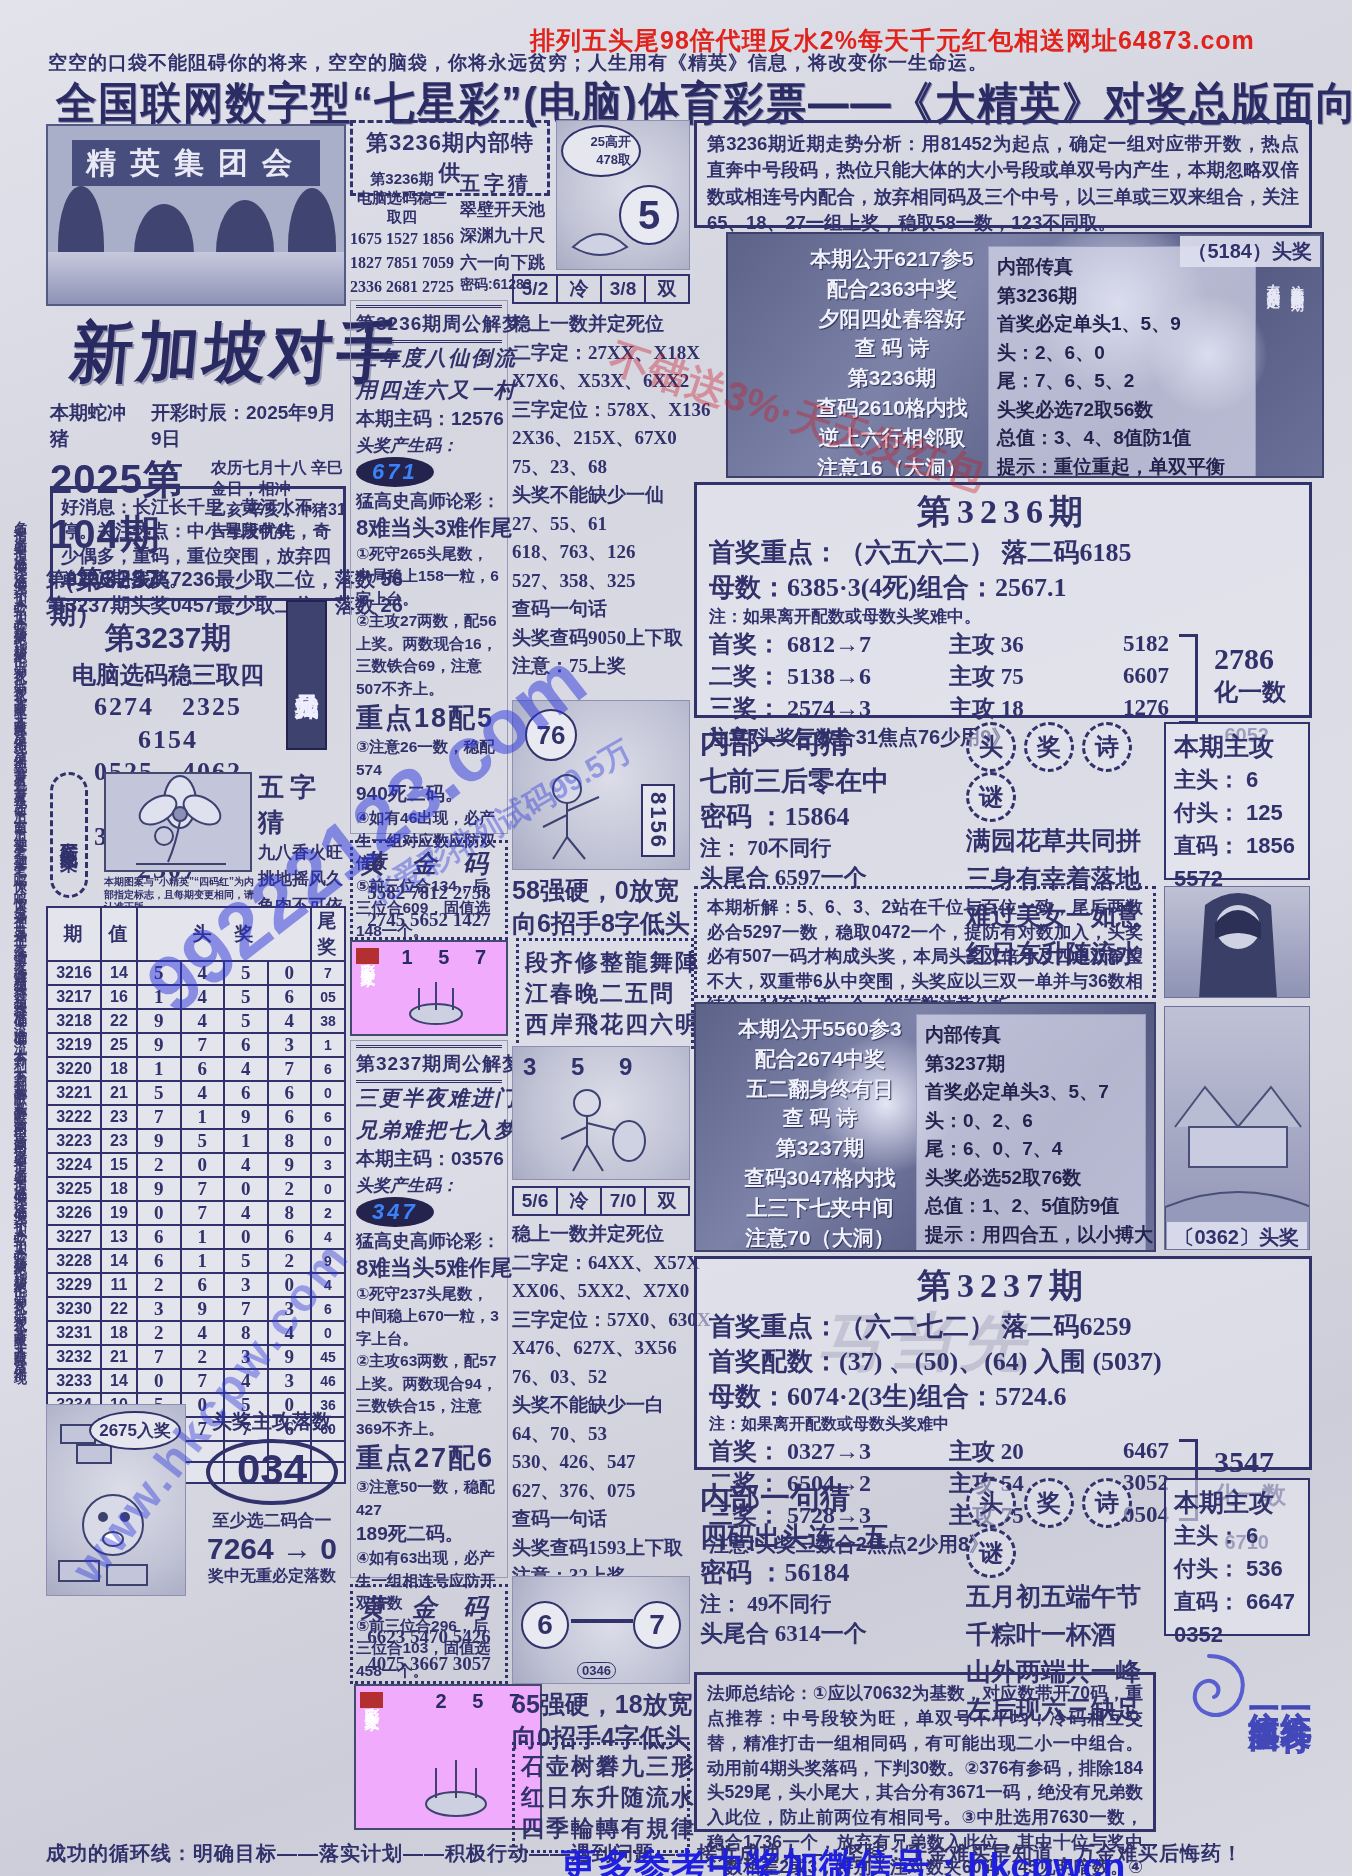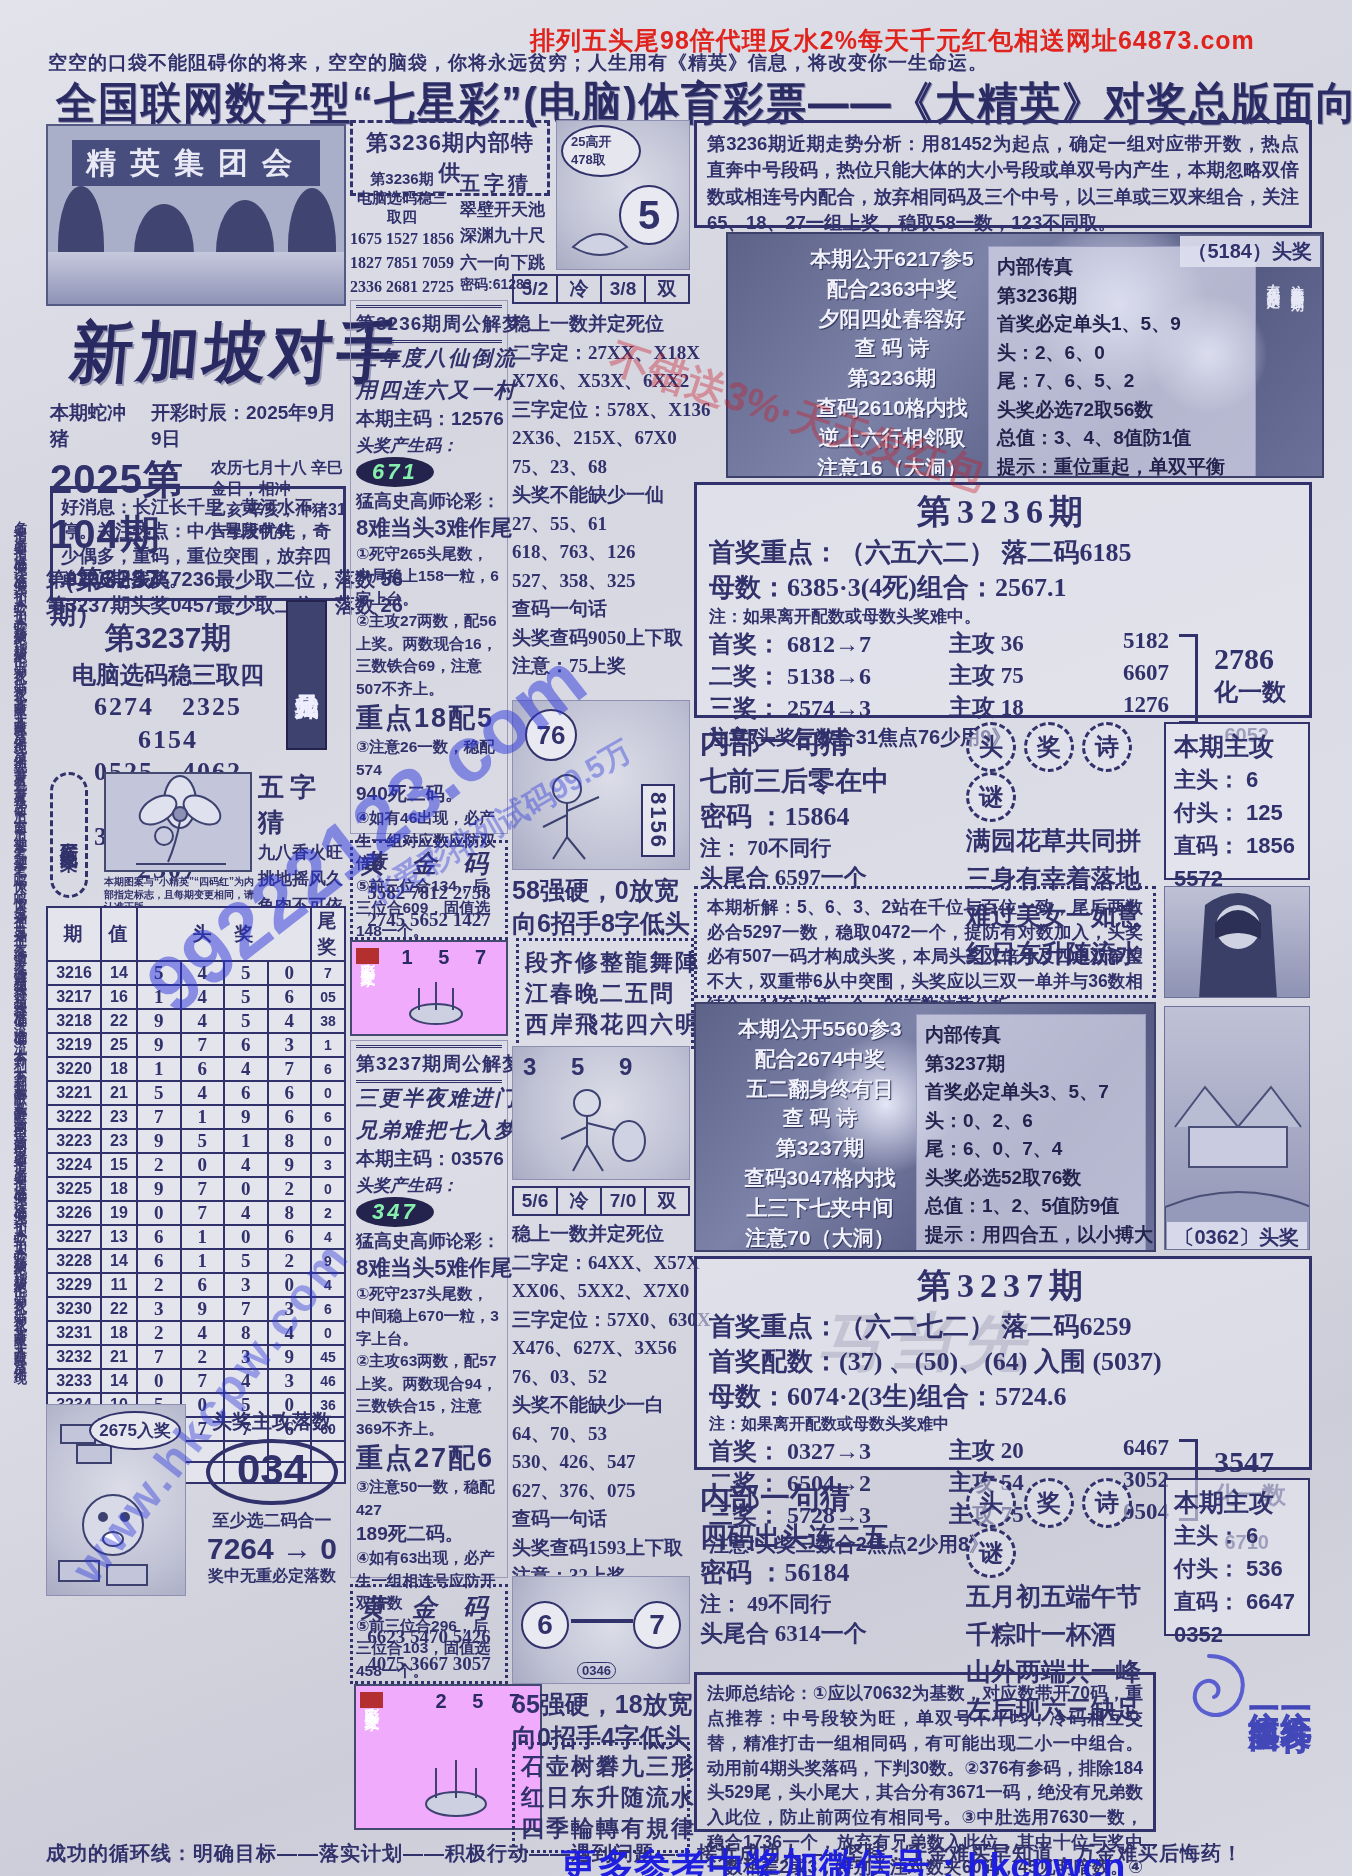--- a/index.html
+++ b/index.html
@@ -43,59 +43,59 @@
   table.htable td.wei{font-size:14px}
   
   .tgbox{border:3px dashed #31316b;font-size:22px;font-weight:900;text-align:center;padding:5px 2px;letter-spacing:1px}
   .c2sub{font-size:15px;font-weight:bold;text-align:center}
   .c2rows div{font-size:16px;font-weight:900;font-family:"Liberation Serif","DejaVu Serif",serif;line-height:1.5;white-space:nowrap}
   .jm{border:1px solid #9a9ab8;padding:4px 5px}
   .jm-h{border-top:3px double #31316b;border-bottom:3px double #31316b;font-size:19px;font-weight:900;text-align:center;padding:3px 0;letter-spacing:1px;white-space:nowrap}
   .jm-poem div{font-size:21px;font-style:italic;font-weight:bold;line-height:1.5;letter-spacing:2px;white-space:nowrap;font-family:"Liberation Serif","DejaVu Serif",serif}
   .jm-main{font-size:19px;font-weight:900;white-space:nowrap}
   .jm-gen{font-size:17px;font-weight:bold;font-style:italic}
-  .oval{display:inline-block;background:#23234d;color:#86efac;border-radius:50%;padding:2px 16px;font-size:22px;font-weight:900;font-style:italic;letter-spacing:3px}
+  .oval{display:inline-block;background:#23234d;color:#3b82f6;border-radius:50%;padding:2px 16px;font-size:22px;font-weight:900;font-style:italic;letter-spacing:3px}
   .jm-lun{font-size:18px;font-weight:900;white-space:nowrap}
   .jm-slogan{font-size:22px;font-weight:900;white-space:nowrap}
   .jm-p div{font-size:15.5px;font-weight:bold;line-height:1.45}
   .jm-focus{font-size:27px;font-weight:900;letter-spacing:2px}
   .jm-dead{font-size:19px;font-weight:900}
   .goldbox{border:3px dotted #31316b;padding:4px 4px;text-align:center}
   .gold-t{font-size:25px;font-weight:bold;font-style:italic;letter-spacing:10px;font-family:"Liberation Serif","DejaVu Serif",serif}
   .gold-rows div{font-size:19px;font-weight:900;font-family:"Liberation Serif","DejaVu Serif",serif;white-space:nowrap;line-height:1.4}
   .home{border:2px solid #44496f;background:#f0abfc;text-align:center;overflow:hidden}
   .home .lbl{position:absolute;left:4px;top:6px;writing-mode:vertical-rl;background:#b43030;color:#fff;font-size:15px;font-weight:bold;padding:4px 2px;letter-spacing:2px}
   .home .seal{position:absolute;right:4px;bottom:4px;writing-mode:vertical-rl;color:#b43030;font-size:10px;font-weight:bold}
   .home .digits{position:absolute;top:4px;right:10px;font-size:20px;font-weight:900;letter-spacing:10px;color:#2a2a62}
   .lamp{position:absolute;bottom:6px;left:50%;transform:translateX(-40%)}
   
   .strip{display:flex;border:2px solid #31316b}
   .strip div{flex:1;border-right:2px solid #31316b;font-size:19px;font-weight:900;text-align:center;line-height:26px}
   .strip div:last-child{border-right:none}
   .c3lines div{font-size:19px;font-weight:900;line-height:1.5;white-space:nowrap;font-family:"Liberation Serif","DejaVu Serif",serif}
-  .bubble{border:2px solid #31316b;border-radius:50%;font-size:13px;font-weight:bold;text-align:left;padding:6px 8px;background:#e6e6ee}
+  .bubble{border:2px solid #31316b;border-radius:50%;font-size:13px;font-weight:bold;text-align:right;padding:6px 8px;background:#e6e6ee}
   .ball{border:2px solid #31316b;border-radius:50%;background:#e9e9f1;font-weight:900;text-align:center}
   .strongline div{font-size:25px;font-weight:900;white-space:nowrap;line-height:1.3}
   .poembox{border:3px dotted #31316b;padding:6px 6px}
   .poembox div{font-size:23px;font-weight:bold;font-family:"Liberation Serif","DejaVu Serif",serif;line-height:1.35;white-space:nowrap;letter-spacing:2px}
   .cartoon{background:radial-gradient(circle at 55% 45%,#dcdde8 0%,#c2c4d6 60%,#a9abc4 100%);border:1px solid #8d90b0;overflow:hidden}
   
   .introbox{border:3px solid #31316b;padding:8px 10px;font-size:18.5px;font-weight:bold;line-height:1.42;text-align:justify}
   .panel{background:linear-gradient(130deg,#5d6288 0%,#7d82a8 35%,#565b84 70%,#6c719a 100%);border:2px solid #3c406a;overflow:hidden}
   .panel .burst{position:absolute;border-radius:50%;background:radial-gradient(circle,rgba(240,242,255,.9) 0%,rgba(240,242,255,.15) 60%,transparent 70%)}
   .pleft div{font-size:21px;font-weight:900;color:#f0f1fb;text-shadow:1px 1px 1px #2c2f55;line-height:1.42;white-space:nowrap}
   .pright{background:rgba(216,218,235,.72);border:1px solid #9a9dc0;padding:6px 8px}
   .pright div{font-size:19px;font-weight:900;color:#23234d;line-height:1.5;white-space:nowrap}
   .pcorner{font-size:20px;font-weight:900;background:rgba(222,223,238,.9);padding:2px 8px;white-space:nowrap}
   .pside{font-size:13px;font-weight:bold;color:#e7e8f5;letter-spacing:2px}
   .resultbox{border:3px solid #31316b;background:rgba(232,232,240,.55);padding:4px 12px}
   .res-t{font-size:34px;font-weight:900;text-align:center;letter-spacing:6px;font-family:"Liberation Serif","DejaVu Serif",serif}
   .res-l{font-size:26px;font-weight:900;white-space:nowrap;line-height:1.35;font-family:"Liberation Serif","DejaVu Serif",serif}
   .res-note{font-size:20px;font-weight:900;white-space:nowrap}
-  .prow{display:flex;align-items:flex-start}
+  .prow{display:flex;align-items:center}
   .prow span{display:block;font-weight:900;font-family:"Liberation Serif","DejaVu Serif",serif}
   .prow span:nth-child(1){width:240px;font-size:24px}
   .prow span:nth-child(2){width:130px;font-size:23px}
   .prow span:nth-child(3){width:90px;font-size:23px;text-align:right}
   .bracket{border:3px solid #31316b;border-left:none;width:16px}
   .huayi{font-size:30px;font-weight:900;font-family:"Liberation Serif","DejaVu Serif",serif}
   .guess-t{font-size:30px;font-weight:900;white-space:nowrap}
   .guess-l{font-size:27px;font-weight:900;white-space:nowrap;font-family:"Liberation Serif","DejaVu Serif",serif}
   .guess-c{font-size:26px;font-weight:900;white-space:nowrap;font-family:"Liberation Serif","DejaVu Serif",serif}
   .circ{width:44px;height:44px;border:3px dashed #31316b;border-radius:50%;display:inline-flex;align-items:center;justify-content:center;font-size:24px;font-weight:900;margin-right:8px;background:rgba(230,230,240,.5)}

